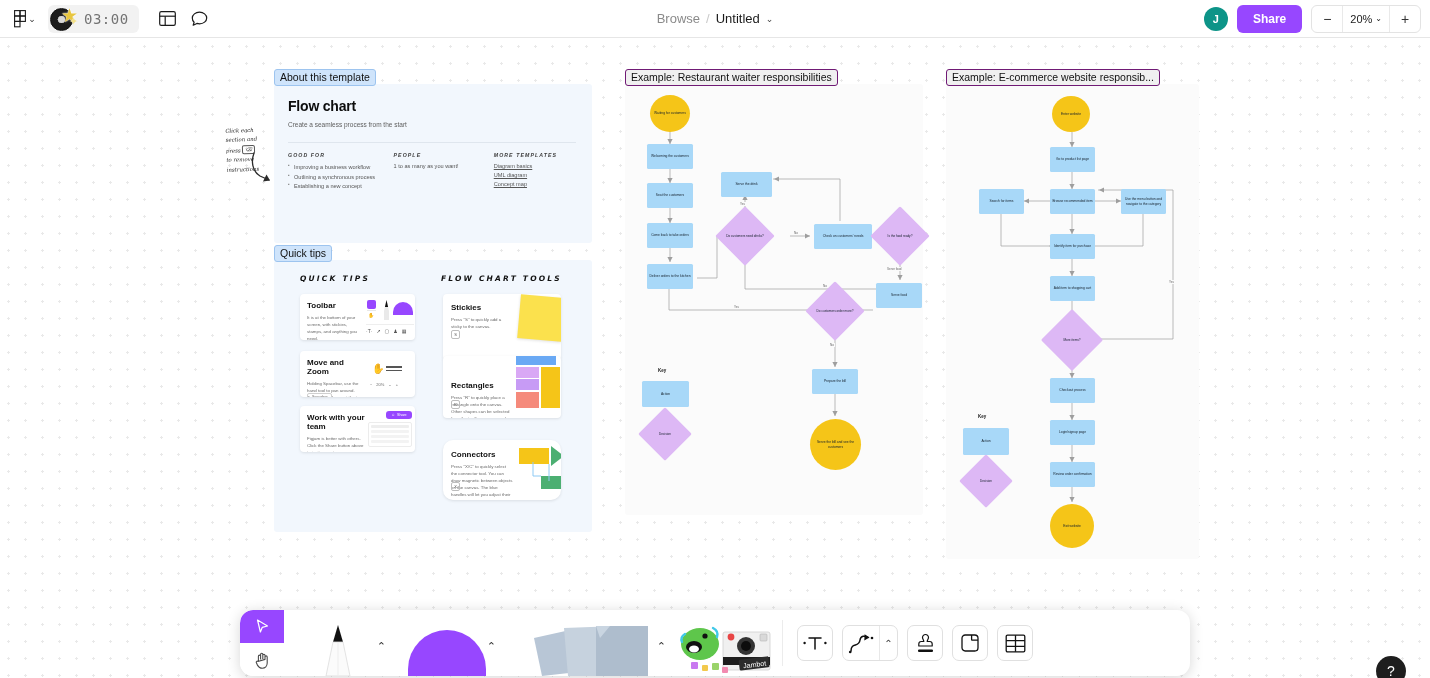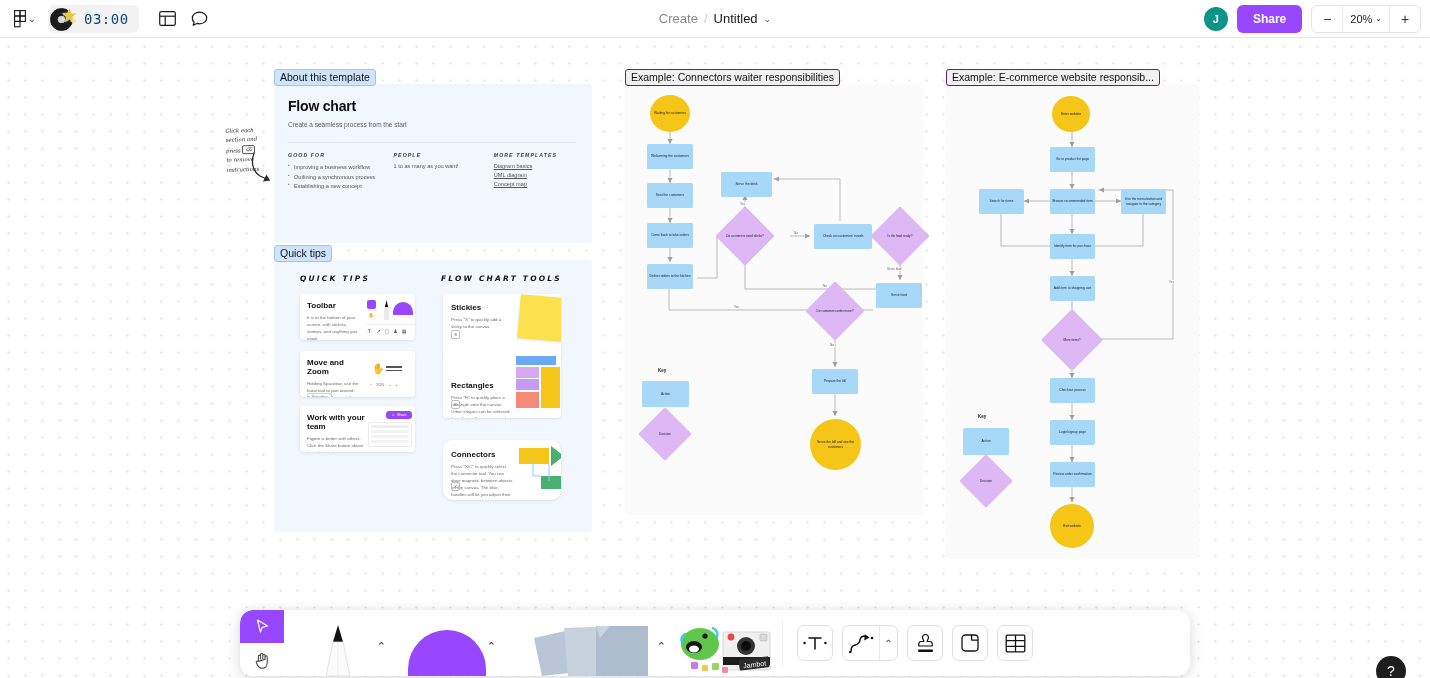--- a/index.html
+++ b/index.html
@@ -41,21 +41,21 @@
     border-radius: 50%; background: #d8d8d8;
   }
   .star {
     position: absolute; left: 11px; top: 1px; width: 17px; height: 17px;
     color: #e8c63f; font-size: 19px; line-height: 17px; text-align: center;
     text-shadow: 0 0 1px #fff, 0 0 2px #fff;
   }
   .star2 { position: absolute; left: 19px; top: 9px; font-size: 11px; color:#f2e08a; text-shadow:0 0 1px #fff; }
   .timer-text {
     font-family: "DejaVu Sans Mono", monospace; font-size: 14px;
-    color: #0c4a6e; letter-spacing: 0.5px;
+    color: #737373; letter-spacing: 0.5px;
   }
 
   .tb-center {
     position: absolute; left: 0; right: 0; margin: 0 auto;
     display: flex; align-items: center; justify-content: center;
     gap: 6px; font-size: 13px; pointer-events: none;
   }
   .tb-center > * { pointer-events: auto; }
   .crumb-drafts { color: #8a8a8a; cursor: pointer; }
   .crumb-sep { color: #c9c9c9; }
@@ -280,21 +280,21 @@
     </div>
 
     <div class="icon-btn">
       <svg width="17" height="16" viewBox="0 0 17 16">
         <path d="M8.5 1.2c4 0 7.2 2.5 7.2 5.8s-3.2 5.8-7.2 5.8c-.9 0-1.8-.12-2.6-.35L2.2 14.2l.9-2.9C1.9 10.2 1.3 8.6 1.3 7 1.3 3.7 4.5 1.2 8.5 1.2z" fill="none" stroke="#1a1a1a" stroke-width="1.2" stroke-linejoin="round"></path>
       </svg>
     </div>
   </div>
 
   <div class="tb-center">
-    <span class="crumb-drafts">Create</span>
+    <span class="crumb-drafts">Browse</span>
     <span class="crumb-sep">/</span>
     <span class="crumb-title">Untitled</span>
     <span class="crumb-chev">⌄</span>
   </div>
 
   <div class="tb-right">
     <div class="avatar">J</div>
     <button class="share-btn">Share</button>
     <div class="zoom-group">
       <div class="zoom-btn">−</div>
@@ -449,21 +449,21 @@
       <div style="position:absolute;left:108px;top:6px;width:0;height:0;border-top:10px solid transparent;border-bottom:10px solid transparent;border-left:13px solid #4caf72;"></div>
       <div style="position:absolute;left:98px;top:36px;width:22px;height:13px;background:#4caf72;"></div>
       <svg style="position:absolute;left:76px;top:22px;width:44px;height:22px">
         <path d="M14 0 L14 14 L22 14" fill="none" stroke="#8ecaf5" stroke-width="1"></path>
         <path d="M30 2 L30 19" fill="none" stroke="#8ecaf5" stroke-width="1"></path>
       </svg>
     </div>
   </div>
 
   <div class="section" id="sec-rest">
-    <div class="sec-label">Example: Connectors waiter responsibilities</div>
+    <div class="sec-label">Example: Restaurant waiter responsibilities</div>
 
     <svg class="wires" viewBox="0 0 298 431">
       <g fill="none" stroke="#9e9e9e" stroke-width="0.7">
         <path d="M45 46 L45 60"></path>
         <path d="M45 85 L45 99"></path>
         <path d="M45 124 L45 139"></path>
         <path d="M45 164 L45 178"></path>
         <path d="M72 194 L92 194 L92 152 L112 152"></path>
         <path d="M120 127 L120 113"></path>
         <path d="M165 152 L185 152"></path>

